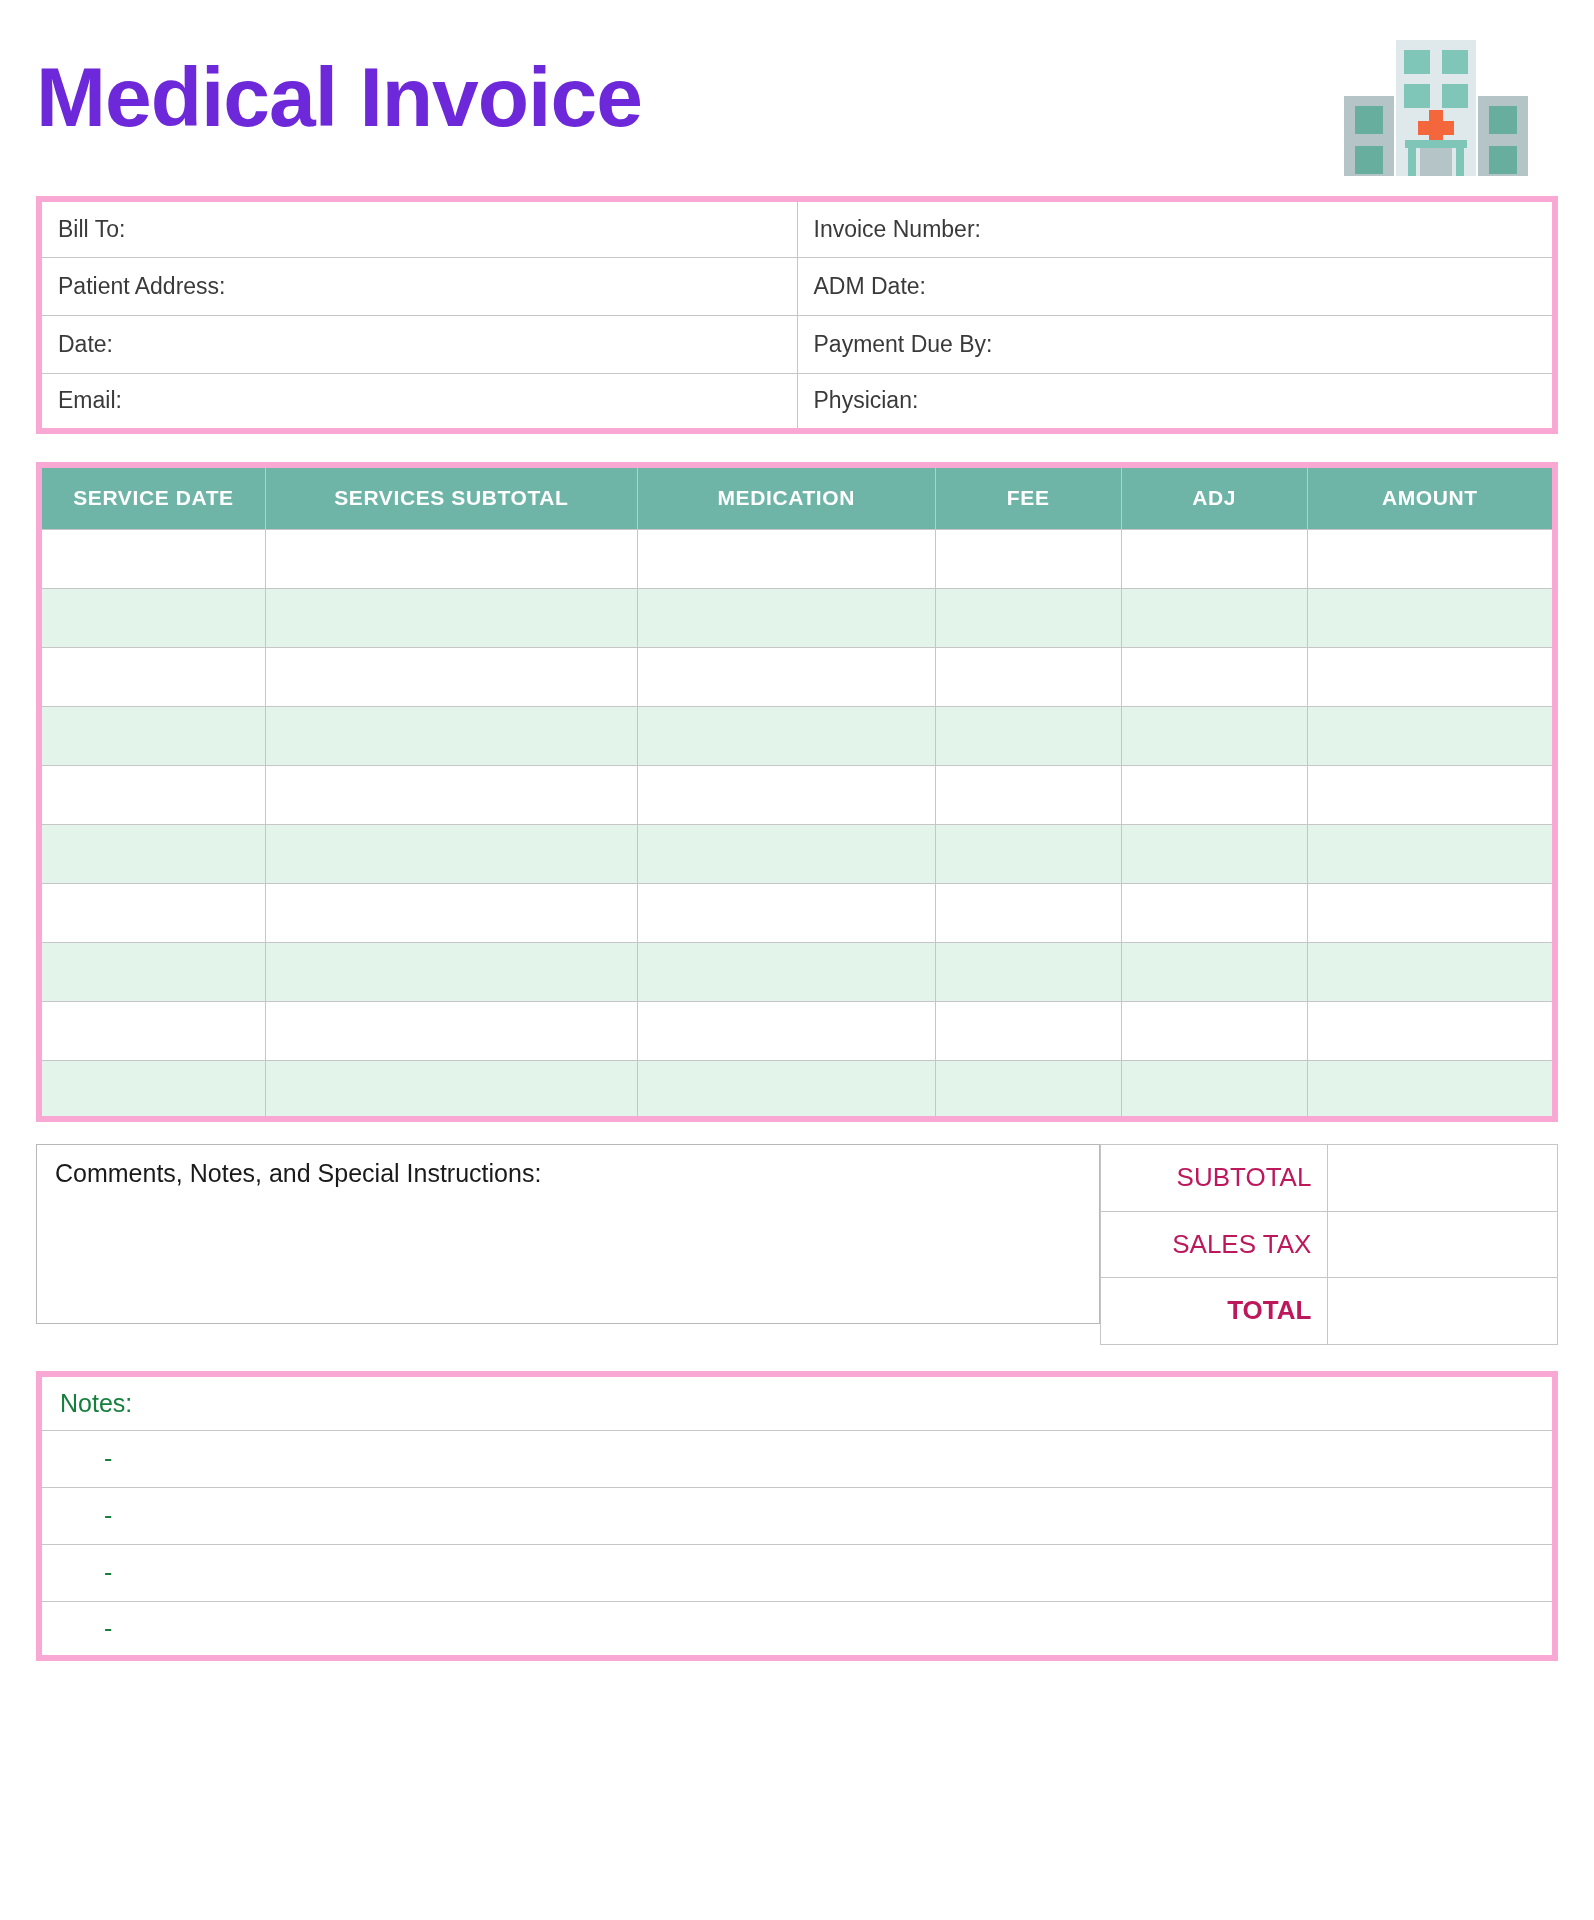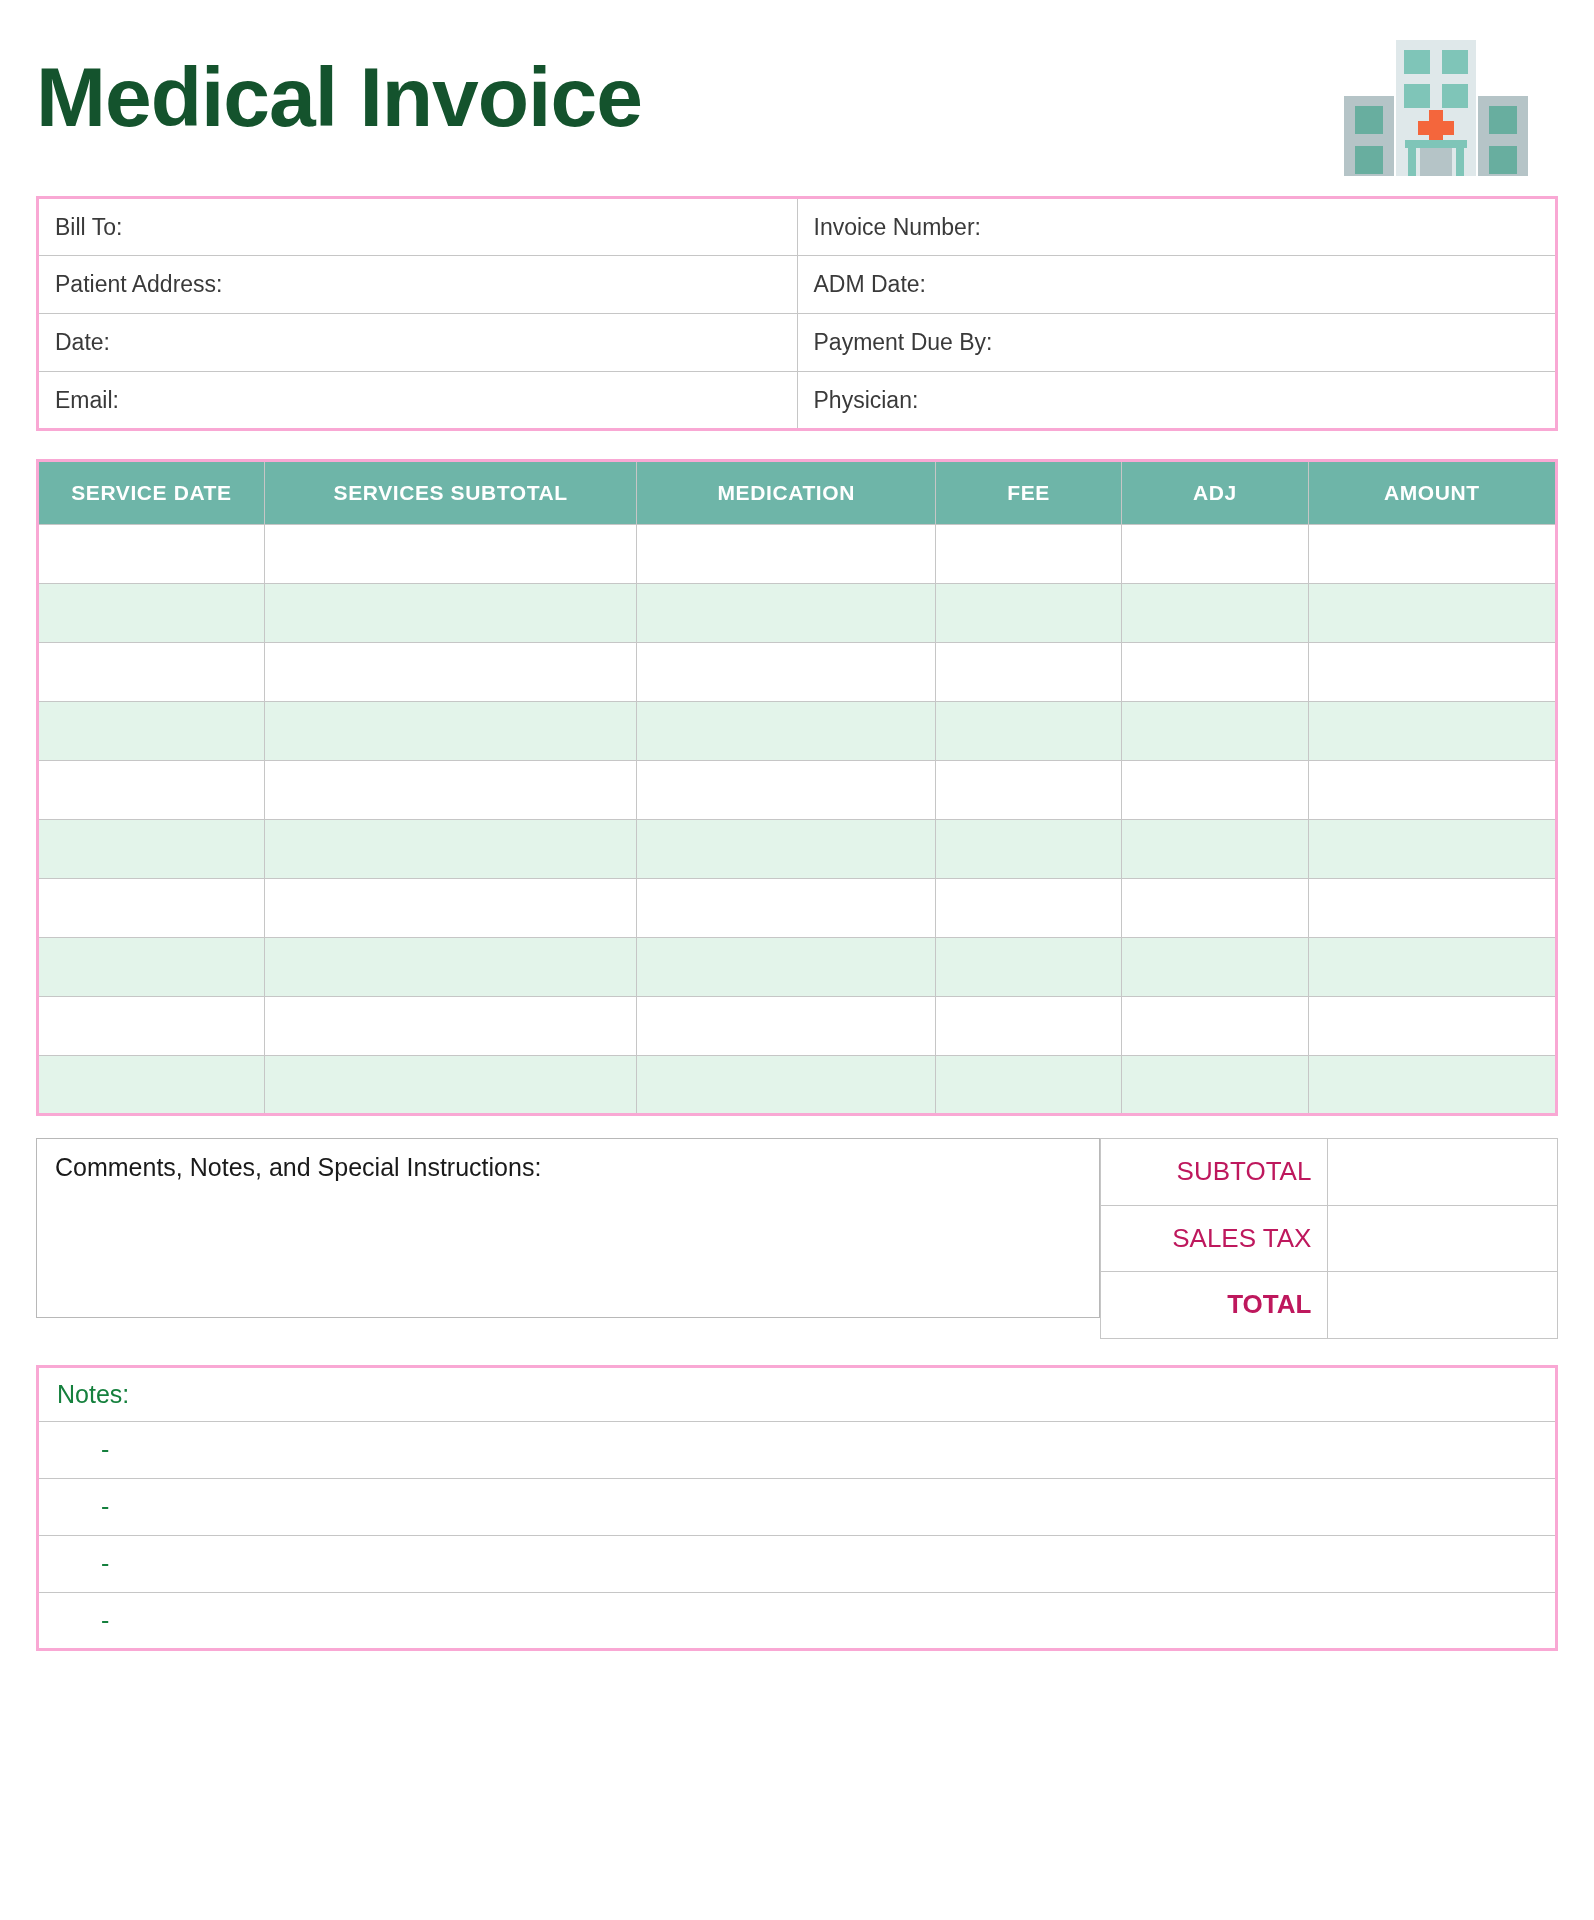--- a/index.html
+++ b/index.html
@@ -24,34 +24,34 @@
   .header {
     height: 196px;
     display: flex;
     align-items: flex-start;
     justify-content: space-between;
   }
 
   .title {
     font-size: 84px;
     font-weight: bold;
-    color: #14532d;
+    color: #6d28d9;
     letter-spacing: -1px;
     line-height: 1;
     margin-top: 55px;
   }
 
   .logo-wrap {
     margin-top: 18px;
     margin-right: 24px;
   }
 
   
   .frame {
-    border: 3px solid #f9a8d4;
+    border: 6px solid #f9a8d4;
     border-collapse: collapse;
     width: 100%;
     table-layout: fixed;
   }
   .frame td {
     border: 1px solid #c6c6c6;
     height: 58px;
     padding: 0 16px;
     font-size: 23px;
     color: #3a3a3a;

